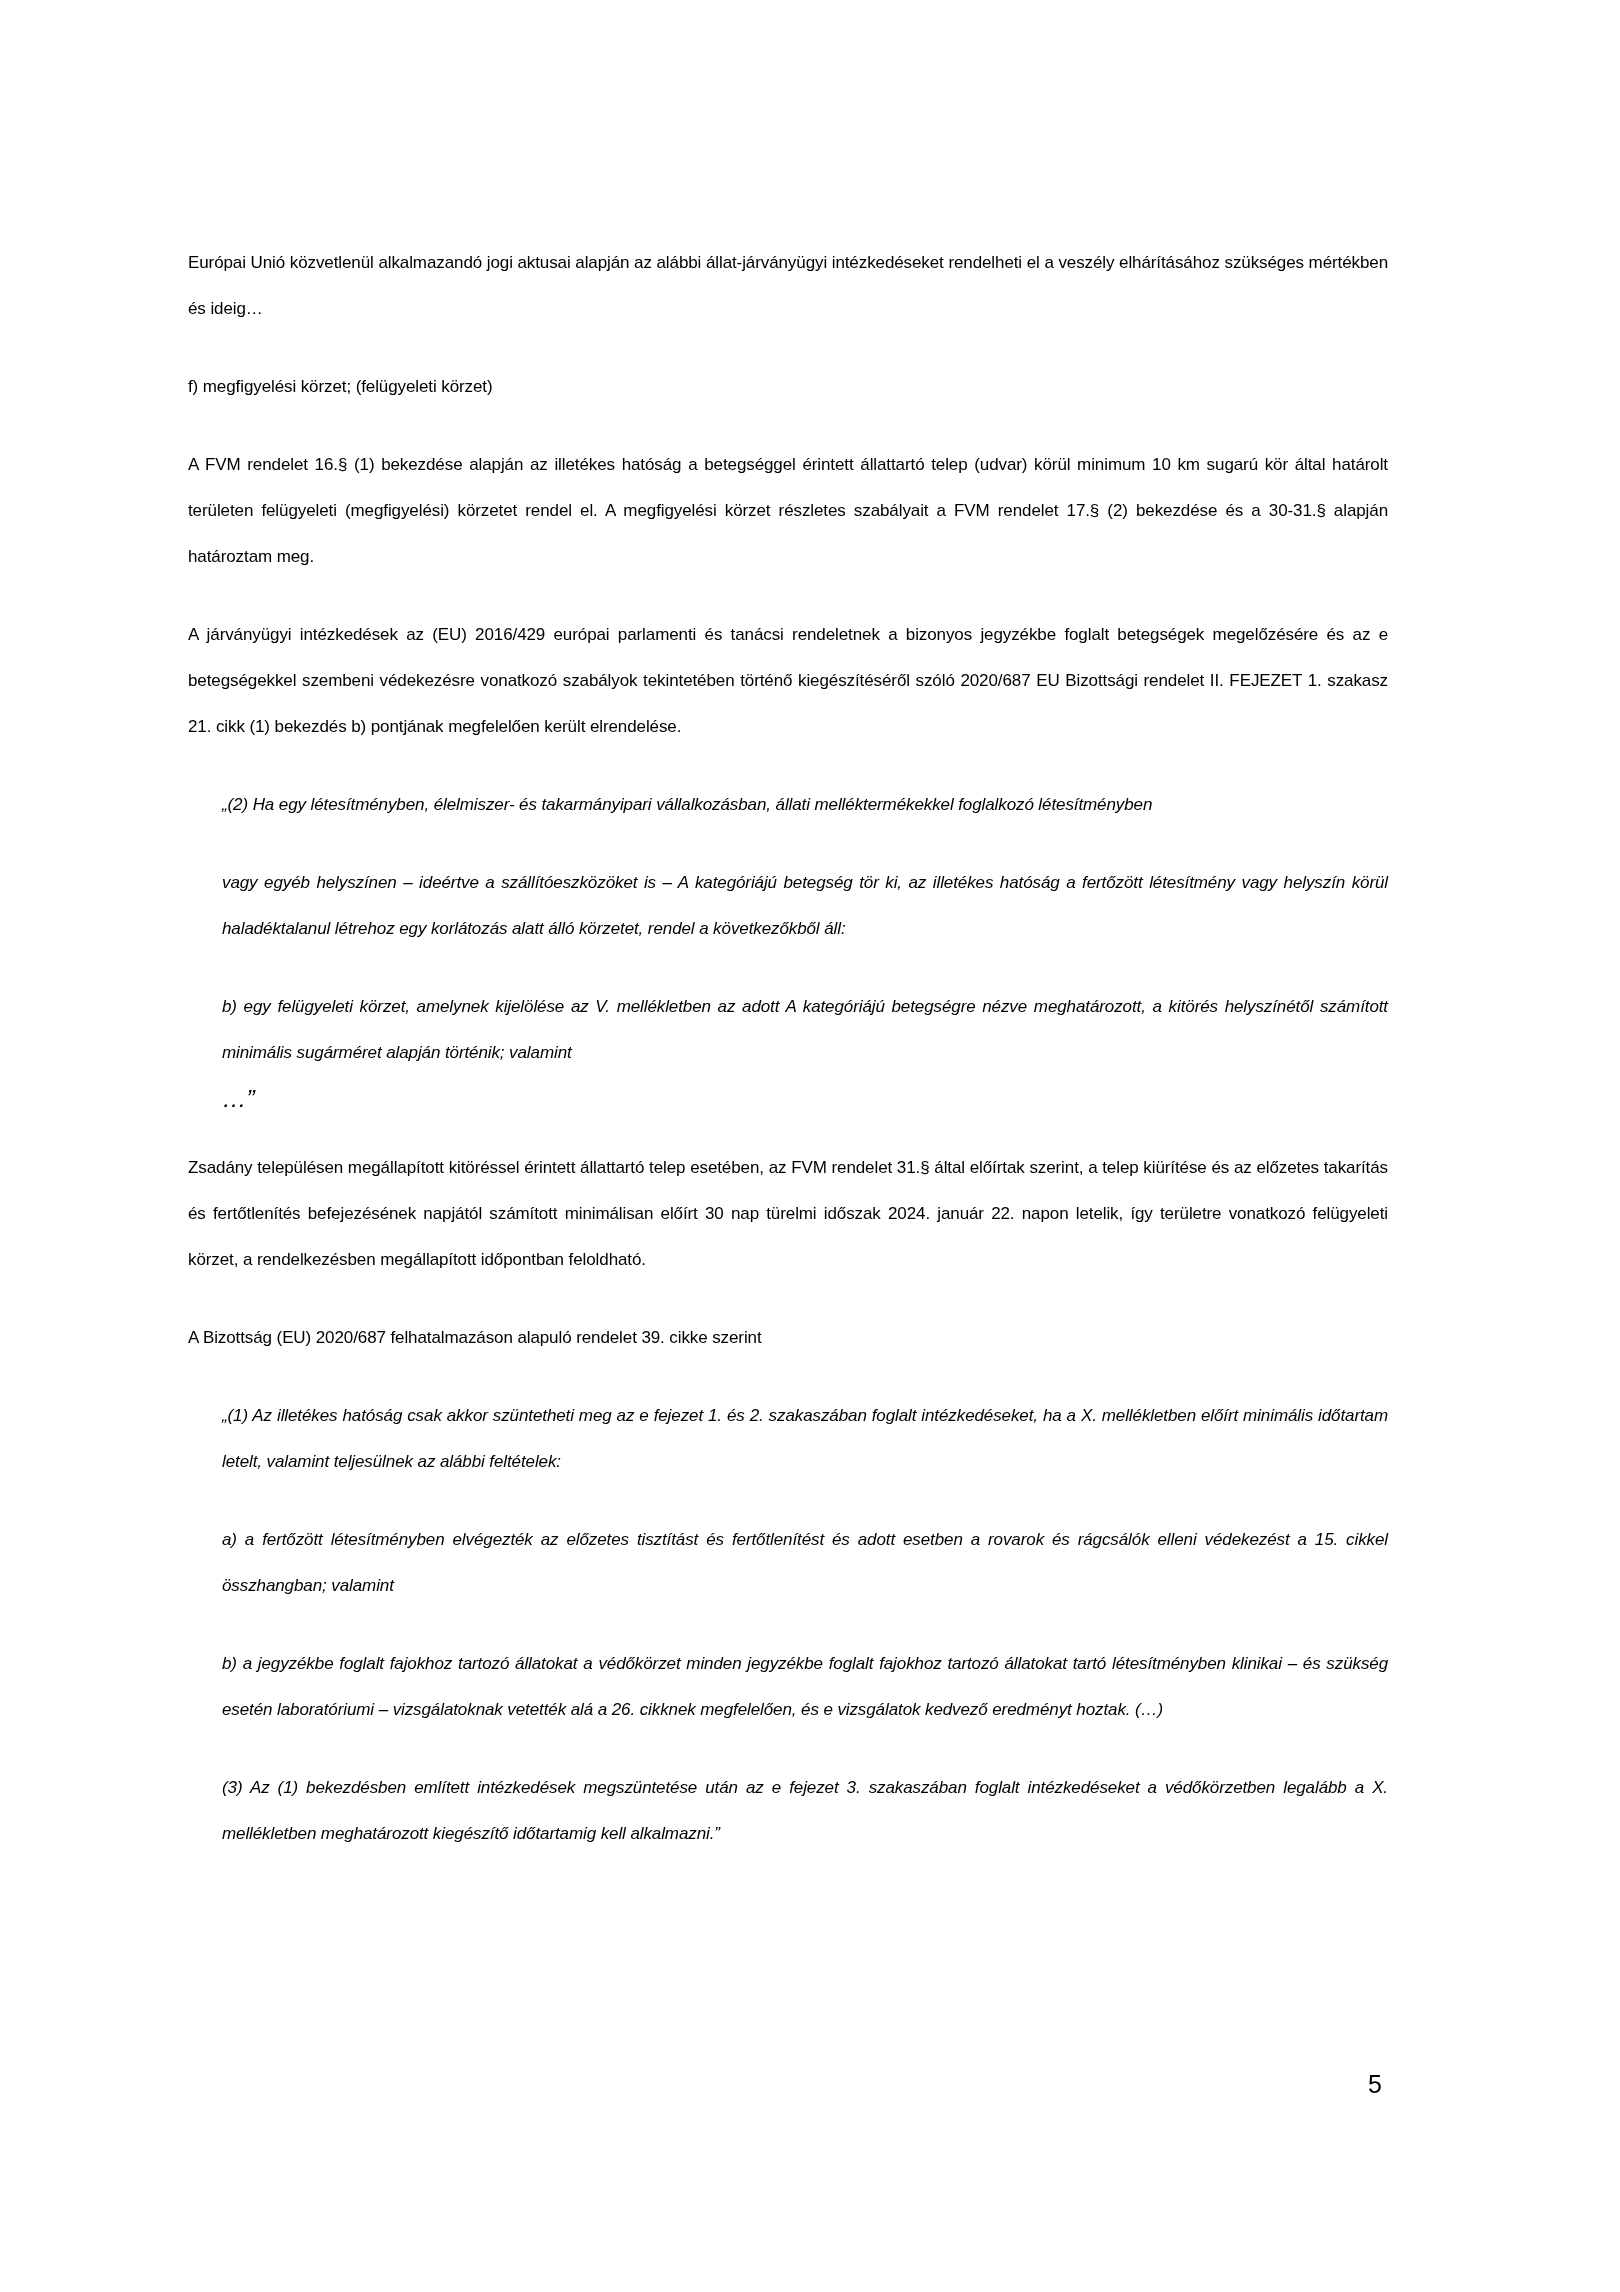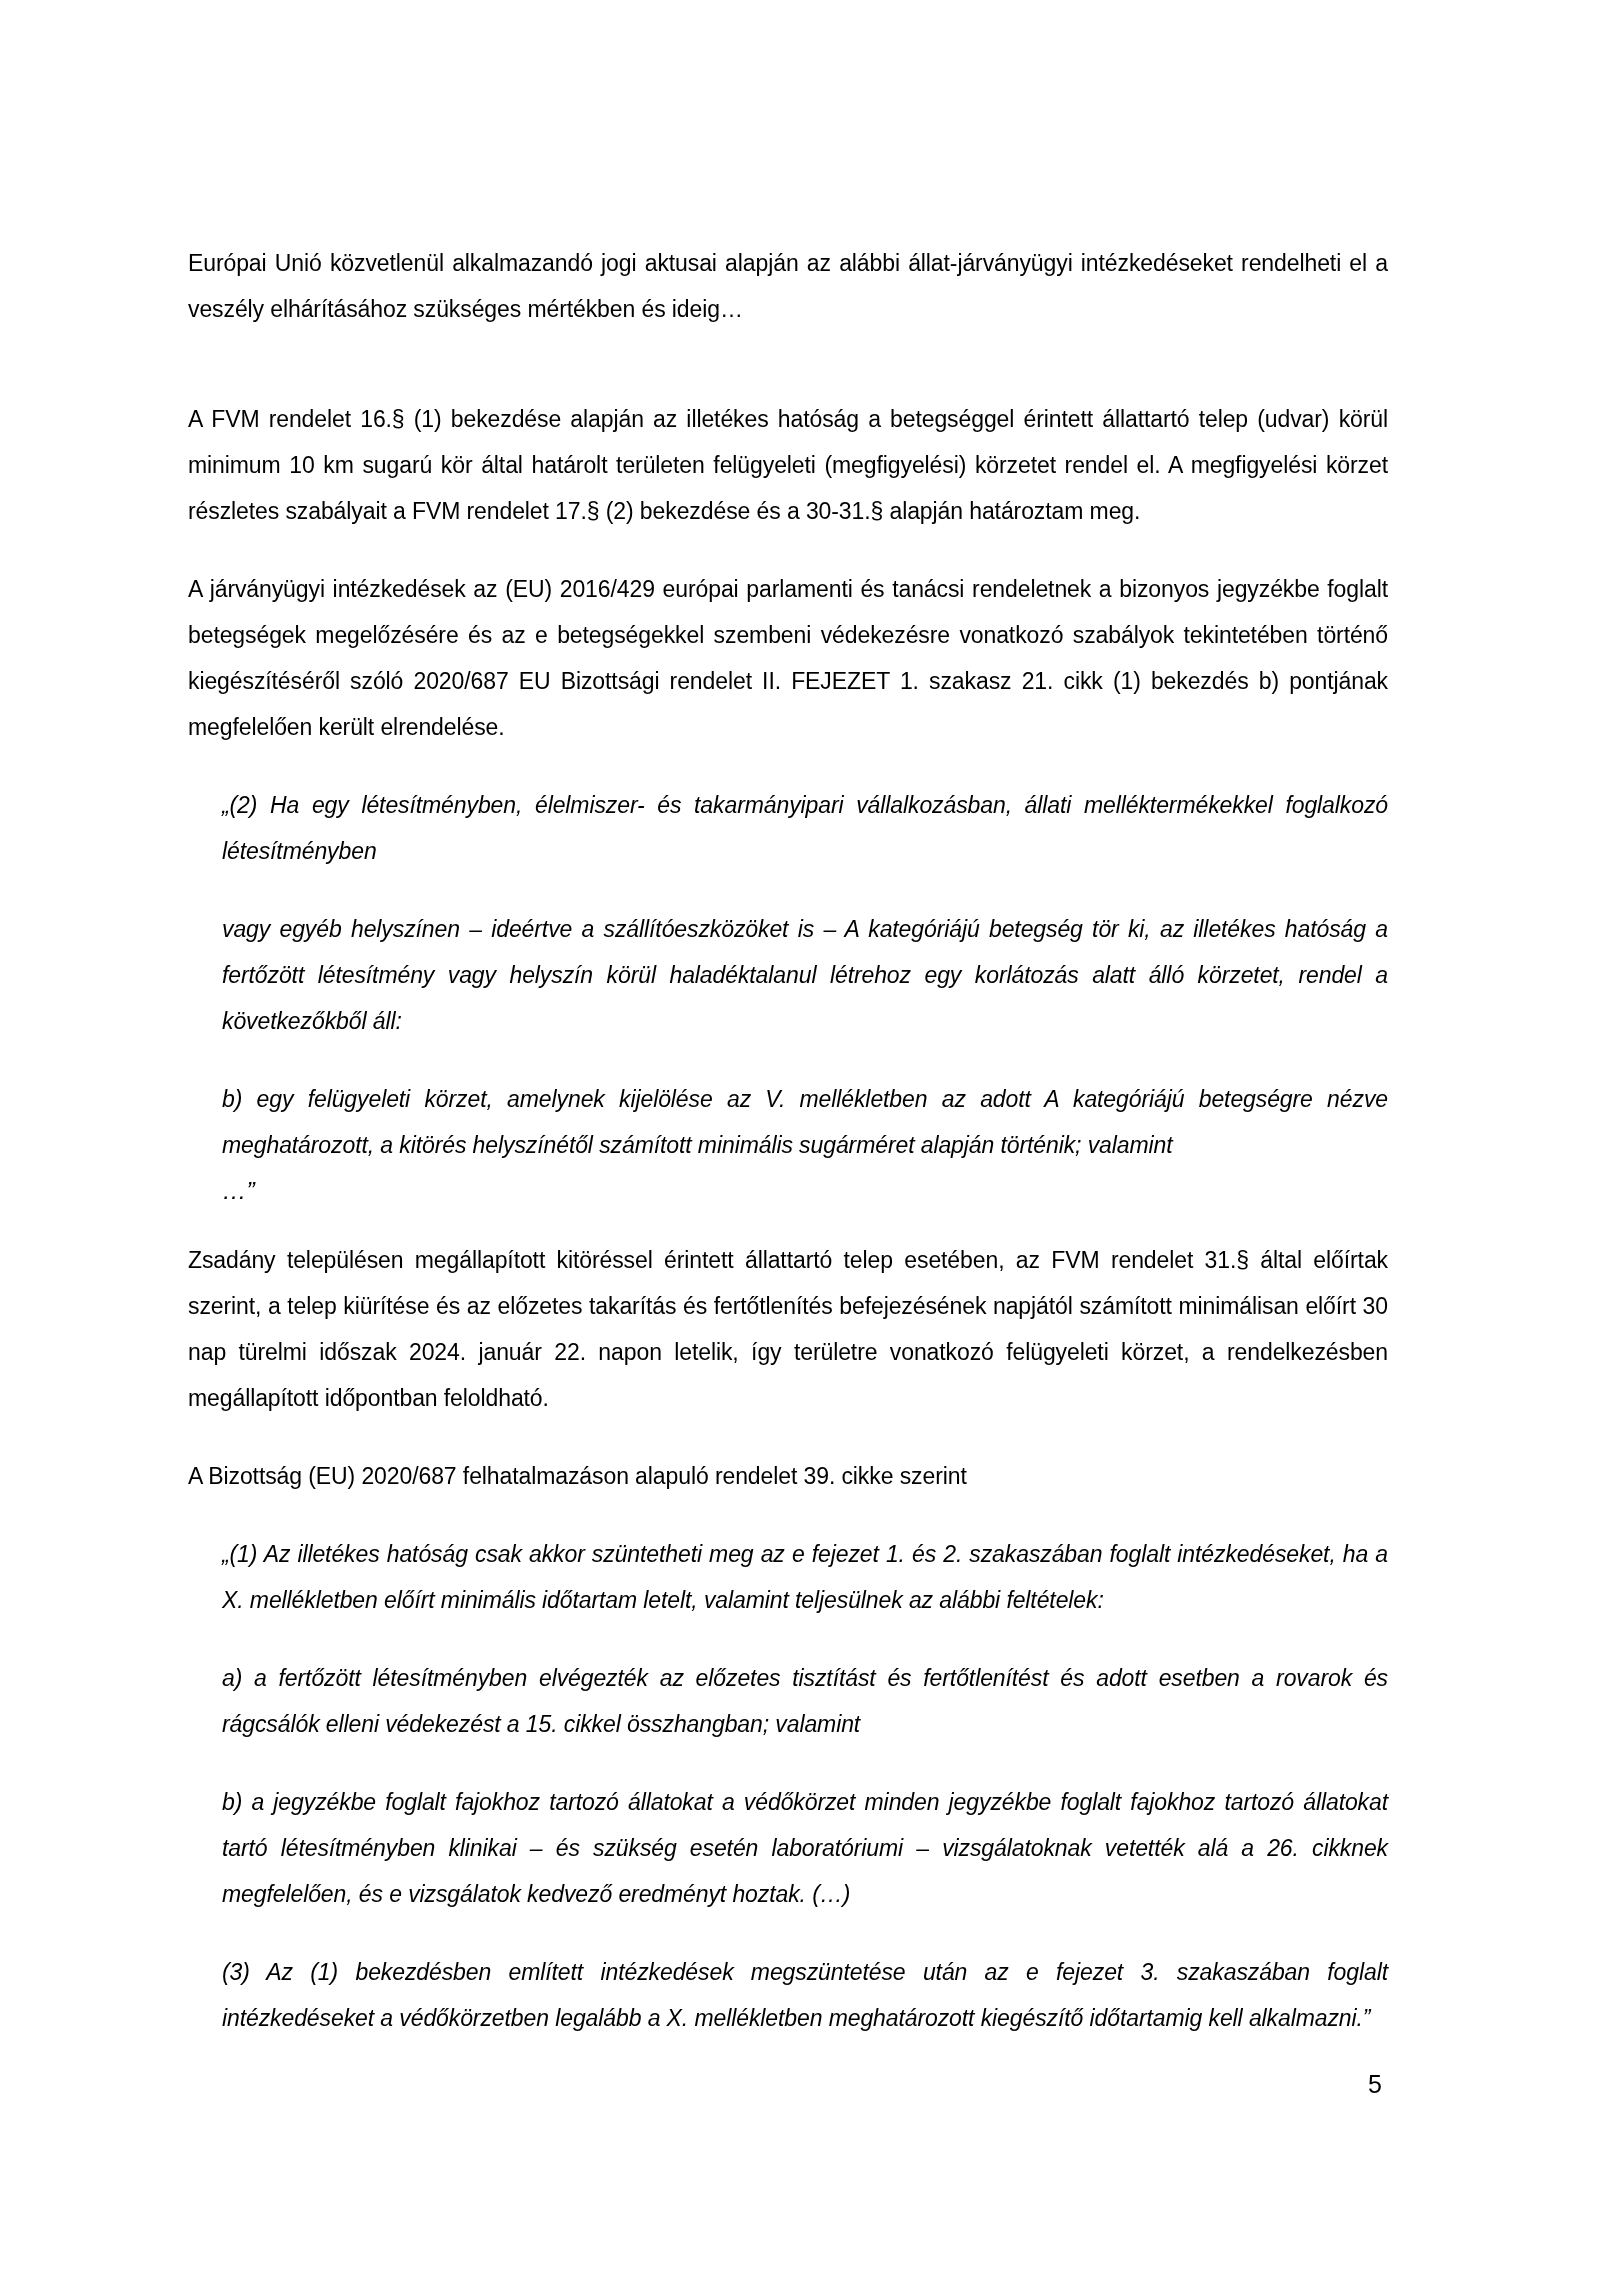--- a/index.html
+++ b/index.html
@@ -21,21 +21,21 @@
     box-sizing: border-box;
   }
   .content {
     position: absolute;
     left: 188px;
     top: 240px;
     width: 1200px;
   }
   p {
     margin: 0;
-    font-size: 23px;
+    font-size: 17px;
     line-height: 46px;
     text-align: justify;
     text-justify: inter-word;
     letter-spacing: -0.1px;
   }
   .gap-sm { height: 23px; }
   .gap-md { height: 32px; }
   .gap-xl { height: 79px; }
 
   .italic {
@@ -67,20 +67,21 @@
 <body>
 
 <div class="page">
 
   <div class="content">
 
     <p>Európai Unió közvetlenül alkalmazandó jogi aktusai alapján az alábbi állat-járványügyi intézkedéseket rendelheti el a veszély elhárításához szükséges mértékben és ideig…</p>
 
     <div class="gap-md"></div>
 
+    <p class="noindent-left">f) megfigyelési körzet; (felügyeleti körzet)</p>
 
     <div class="gap-md"></div>
 
     <p>A FVM rendelet 16.§ (1) bekezdése alapján az illetékes hatóság a betegséggel érintett állattartó telep (udvar) körül minimum 10 km sugarú kör által határolt területen felügyeleti (megfigyelési) körzetet rendel el. A megfigyelési körzet részletes szabályait a FVM rendelet 17.§ (2) bekezdése és a 30-31.§ alapján határoztam meg.</p>
 
     <div class="gap-md"></div>
 
     <p>A járványügyi intézkedések az (EU) 2016/429 európai parlamenti és tanácsi rendeletnek a bizonyos jegyzékbe foglalt betegségek megelőzésére és az e betegségekkel szembeni védekezésre vonatkozó szabályok tekintetében történő kiegészítéséről szóló 2020/687 EU Bizottsági rendelet II. FEJEZET 1. szakasz 21. cikk (1) bekezdés b) pontjának megfelelően került elrendelése.</p>
 
     <div class="gap-md"></div>

